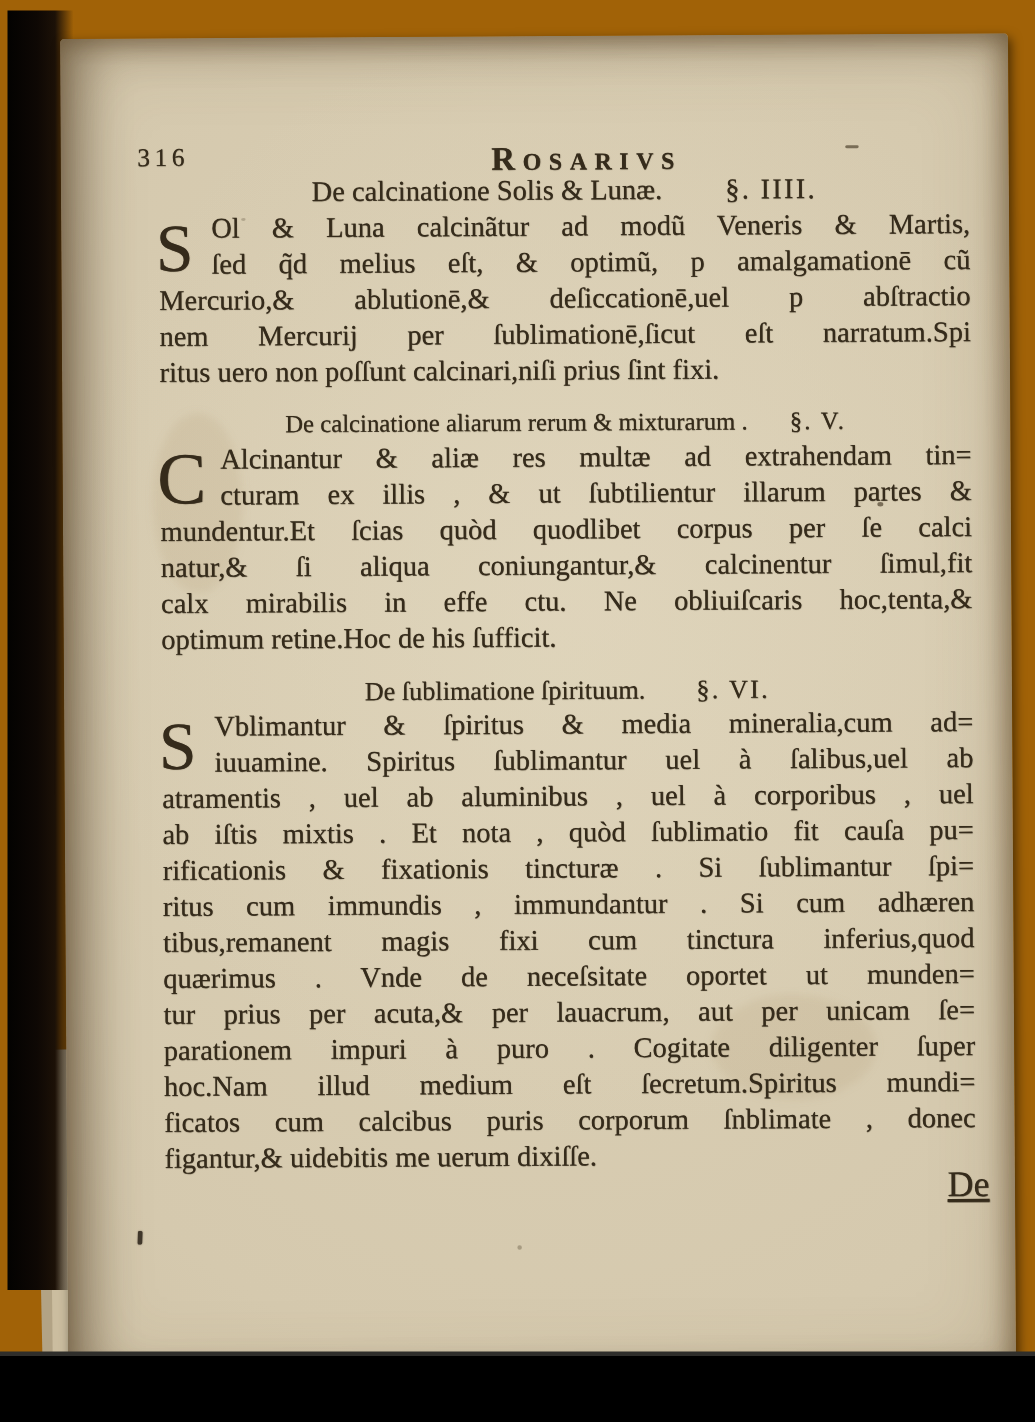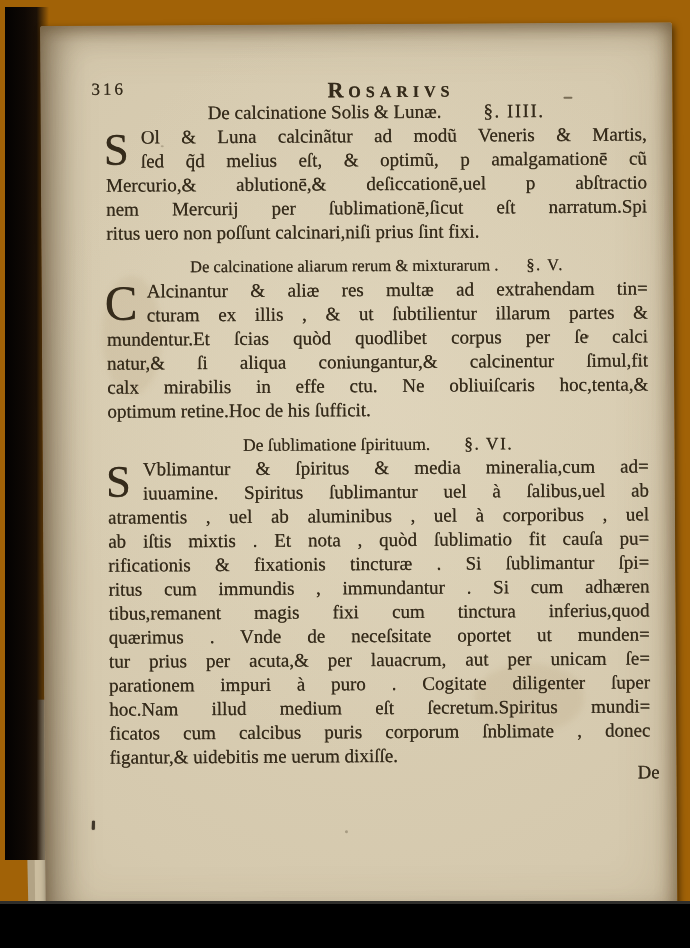--- a/index.html
+++ b/index.html
@@ -48,21 +48,21 @@
   .text-col {
     position:absolute; left:65px; top:52px; width:541px;
     text-shadow:0.2px 0.3px 0.5px rgba(46,36,20,.8);
   }
   .header-row { position:relative; height:22px; margin-bottom:2px; }
   .folio {
     position:absolute; left:-14px; top:2px;
     font-size:17px; letter-spacing:3px;
   }
   .running-title {
-    position:relative; left:15px; margin:0 auto; width:max-content;
+    position:relative; left:15px; margin:16px auto; width:max-content;
     font-size:16px; letter-spacing:5px; font-weight:bold; padding-top:1px;
   }
   .running-title::first-letter { font-size:22px; }
   .heading {
     display:flex; justify-content:center; align-items:baseline;
     height:24px; line-height:24px; white-space:nowrap;
   }
   .h1row { font-size:19px; gap:42px; }
   .h2row { font-size:16.5px; gap:28px; margin-top:10px; }
   .h3row { font-size:17.5px; gap:34px; margin-top:10px; }
@@ -75,21 +75,21 @@
   .dc-c { font-size:49px; top:0; }
   .line {
     height:24px; line-height:24px; font-size:19px;
     text-align:justify; text-align-last:justify;
     overflow:visible; white-space:normal;
   }
   .line.endline { text-align:left; text-align-last:left; }
   .ind-s { padding-left:35px; }
   .ind-c { padding-left:40px; }
   .catchword-row { margin-top:-5px; text-align:right; }
-  .catchword { font-size:19px; margin-right:-9px; }
+  .catchword { font-size:24px; margin-right:-9px;text-decoration:underline; }
   
   .ink-mark {
     position:absolute; left:47px; top:795px; width:3px; height:9px;
     background:#40372a; border-radius:1px; transform:rotate(2deg);
     box-shadow:0 0 1px rgba(64,55,42,.8);
   }
   .speck { position:absolute; background:rgba(70,58,38,.65); border-radius:50%; }
   .sp1 { left:523px; top:74px; width:9px; height:2px; border-radius:1px; }
   .sp2 { left:543px; top:312px; width:4px; height:3px; }
   .sp3 { left:300px; top:806px; width:3px; height:3px; opacity:.5; }

